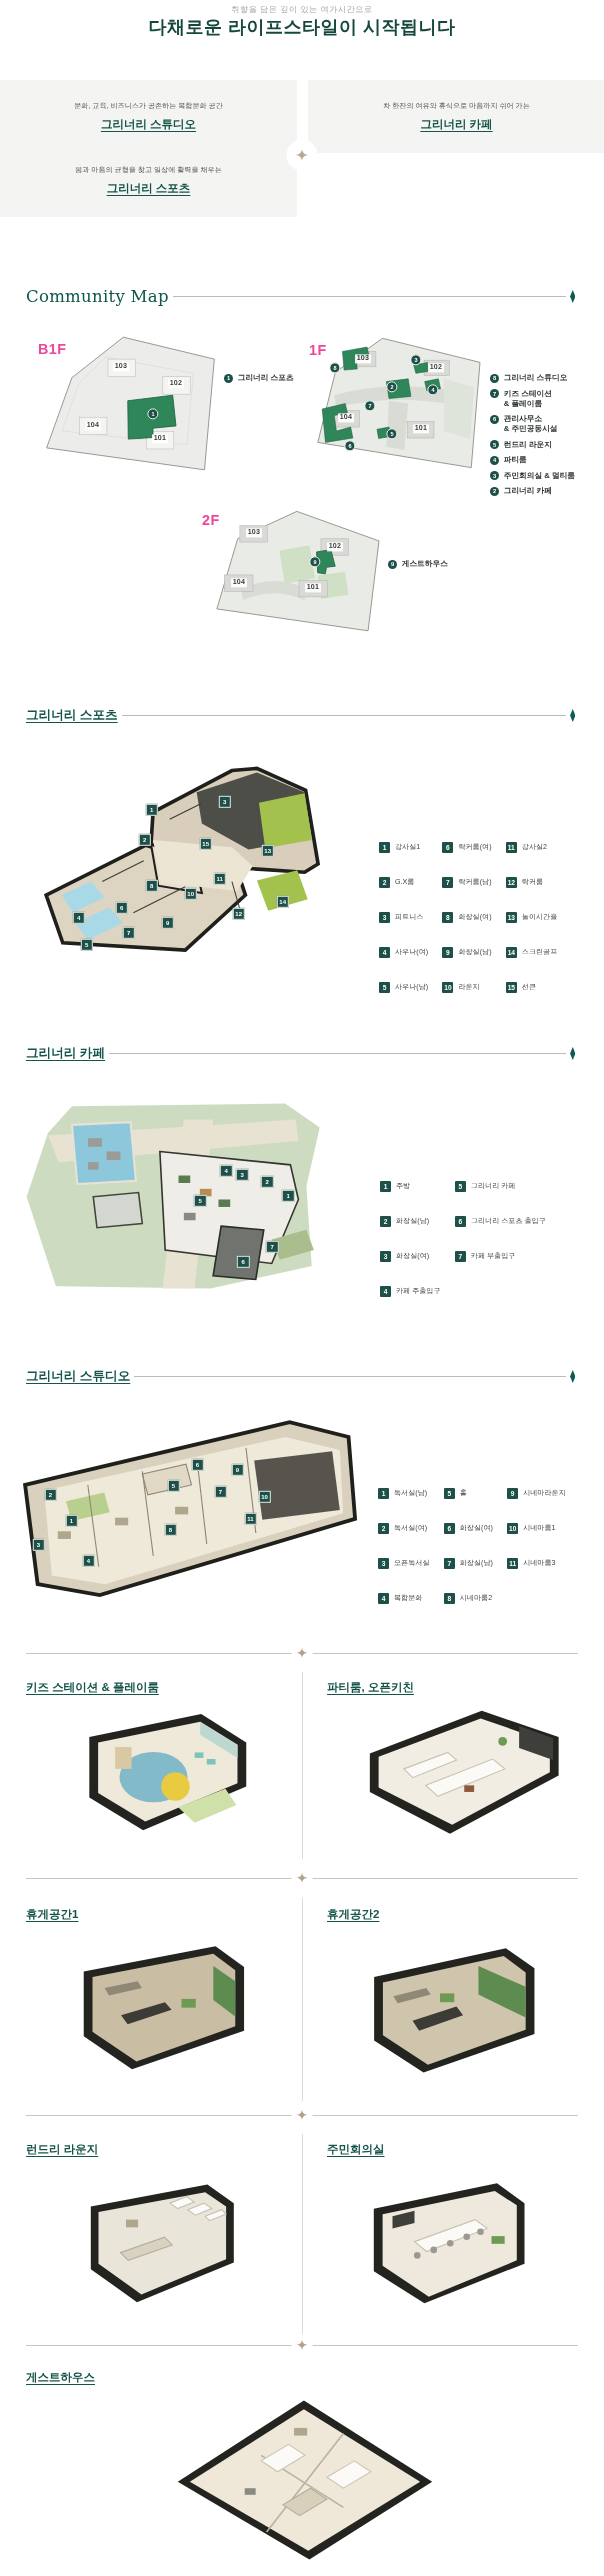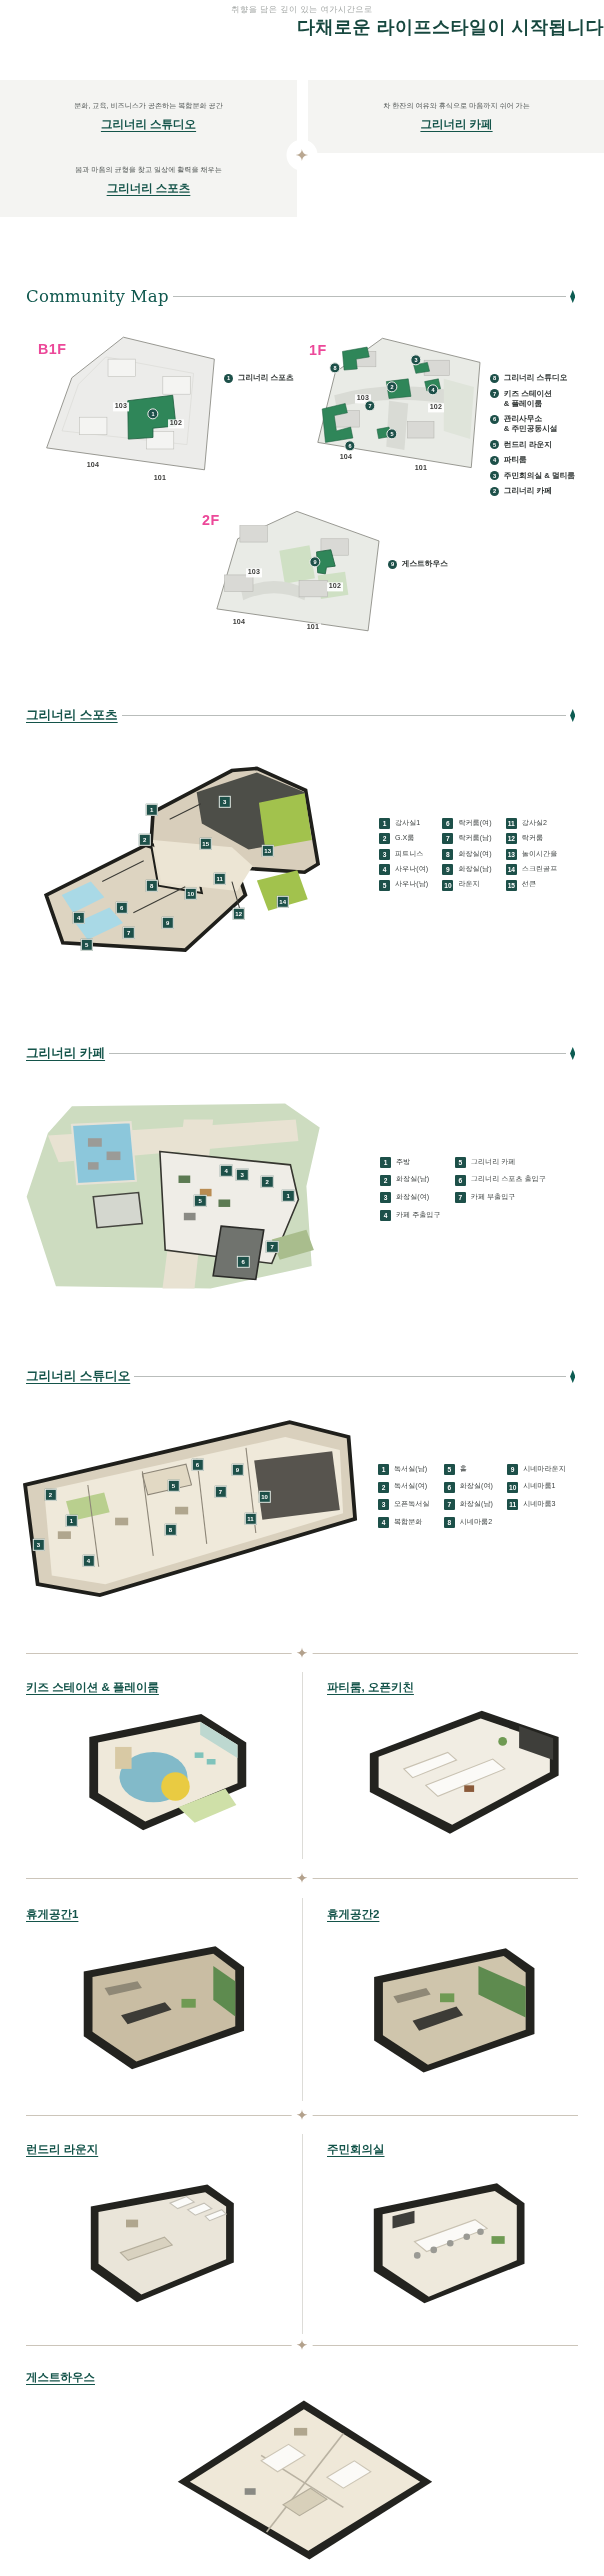--- a/index.html
+++ b/index.html
@@ -2,21 +2,21 @@
 <html style="font-size:8.8px"><head>
 <meta charset="utf-8">
 <style>
   html,body{margin:0;padding:0;background:#ffffff;}
   body{font-family:"Liberation Sans","DejaVu Sans",sans-serif;}
   .page{position:relative;width:604px;height:2576px;margin:0 auto;background:#fff;overflow:hidden;}
   .abs{position:absolute;}
 
   
   .hdr-sub{top:4.4px;left:0;width:100%;text-align:center;font-size:8.2px;color:#a3a7a5;letter-spacing:0.5px;}
-  .hdr-title{top:15.4px;left:0;width:100%;text-align:right;font-size:18px;font-weight:800;color:#17483f;letter-spacing:0.5px;}
+  .hdr-title{top:15.4px;left:0;width:100%;text-align:center;font-size:18px;font-weight:800;color:#17483f;letter-spacing:0.5px;}
 
   
   .card{width:297px;height:73px;background:#f4f4f2;display:flex;flex-direction:column;align-items:center;justify-content:center;}
   .card-desc{font-size:7.1px;color:#4f5453;margin-bottom:5.5px;}
   .card-title{font-size:11.5px;font-weight:800;color:#14544a;text-decoration:underline;text-decoration-thickness:1.1px;text-underline-offset:2.7px;}
   .sparkle{left:302px;top:155px;transform:translate(-50%,-50%);width:31px;height:31px;background:#fff;border-radius:50%;
            display:flex;align-items:center;justify-content:center;color:#b9a791;font-size:16.5px;line-height:1;}
 
   
   .sec-head{display:flex;align-items:center;gap:4px;left:26px;right:28.6px;height:18.7px;}
@@ -28,33 +28,33 @@
   
   .hdiv{left:26px;right:26px;border-top:0.5px solid #ccc5ba;}
   .hdiv-star{position:absolute;left:276px;top:0;transform:translate(-50%,-55%);background:#fff;padding:0 4.4px;color:#b3a18c;font-size:14.3px;line-height:1;}
   .vdiv{left:302px;width:0;border-left:0.5px solid #dddcd8;}
 
   
   .floor-label{font-size:14.3px;font-weight:800;color:#ec4899;letter-spacing:0.5px;}
   .map-wrap{overflow:visible;}
   .map-overlay{position:absolute;inset:0;}
   .bldg-label{position:absolute;transform:translate(-50%,-50%);background:rgba(255,255,255,.92);padding:0 1.6px;
-              font-size:7.1px;font-weight:700;color:#3c3c3a;letter-spacing:0.3px;line-height:1.3;margin-top:40px;}
+              font-size:7.1px;font-weight:700;color:#3c3c3a;letter-spacing:0.3px;line-height:1.3;}
   .marker{position:absolute;transform:translate(-50%,-50%);background:#1d5049;color:#fff;font-weight:700;
           display:flex;align-items:center;justify-content:center;}
   .marker-circ{width:9.3px;height:9.3px;border-radius:50%;font-size:5.5px;border:0.5px solid #f2f2ee;}
   .marker-sq{width:10.4px;height:10.4px;font-size:6px;border:0.5px solid #e9e9e3;}
 
   
   .map-legend .legend-item{display:flex;align-items:flex-start;gap:4.4px;margin-bottom:5.5px;}
   .num-circle{flex:0 0 auto;width:9.3px;height:9.3px;border-radius:50%;background:#1d5049;color:#fff;font-size:5.8px;font-weight:700;
               display:flex;align-items:center;justify-content:center;margin-top:0.5px;}
   .legend-label{font-size:7.7px;color:#2f3433;font-weight:600;line-height:1.3;white-space:pre-line;}
   .plan-legend{display:flex;gap:14.3px;}
-  .plan-legend .legend-item{display:flex;align-items:center;gap:5px;margin-bottom:0;}
+  .plan-legend .legend-item{display:flex;align-items:center;gap:5px;margin-bottom:0;margin-top:24px;}
   .num-square{flex:0 0 auto;width:11px;height:11px;background:#1d5049;color:#fff;font-size:6.6px;font-weight:700;
               display:flex;align-items:center;justify-content:center;border-radius:1.1px;}
   .plan-legend .legend-label{font-size:7.1px;font-weight:500;color:#3a3f3e;white-space:nowrap;}
   .legend-col .legend-item{margin-bottom:6.6px;}
   .legend-col.tight .legend-item{margin-bottom:4.4px;}
 
   .room-title{font-size:11.5px;font-weight:800;color:#14544a;text-decoration:underline;text-decoration-thickness:1.1px;text-underline-offset:3.3px;white-space:nowrap;}
   svg{display:block;}
 </style>
 </head>

